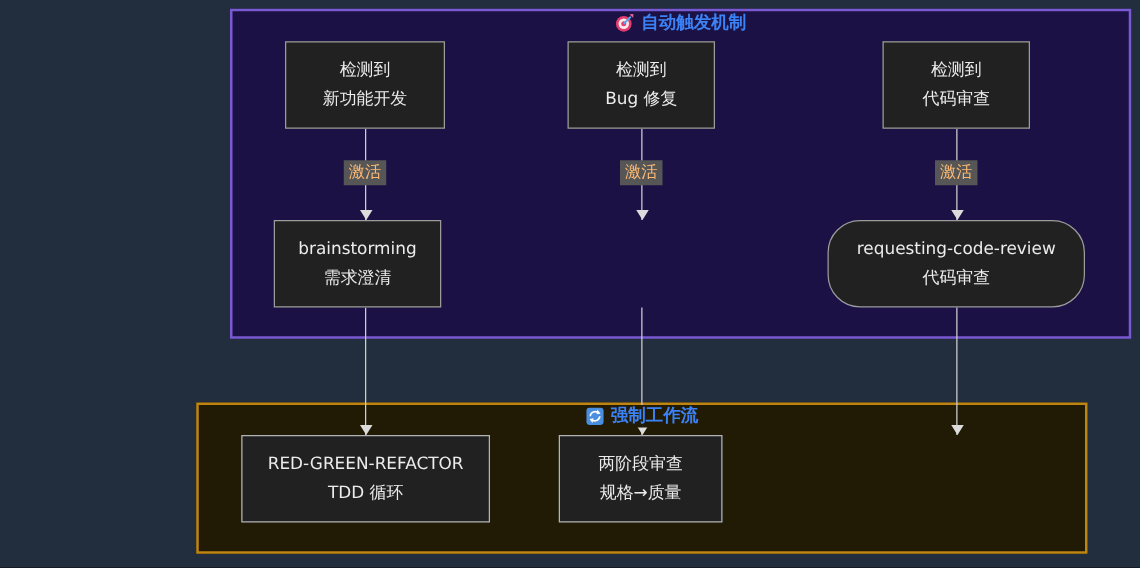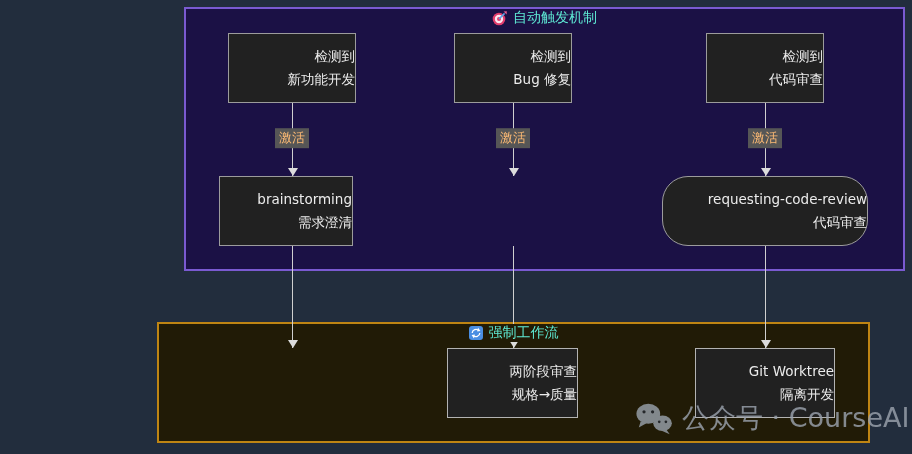--- a/index.html
+++ b/index.html
@@ -22,29 +22,29 @@
 
   
   .panel{position:absolute;}
   .panel.purple{left:184px;top:7px;width:721px;height:264px;
     background:var(--panel-purple-bg);border:2px solid var(--panel-purple-border);z-index:1;}
   .panel.orange{left:157px;top:322px;width:713px;height:121px;
     background:var(--panel-orange-bg);border:2px solid var(--panel-orange-border);z-index:1;}
 
   .panel-header{position:absolute;display:flex;align-items:center;justify-content:center;z-index:3;}
   .panel-header .hdr-inner{display:flex;align-items:center;gap:6px;
-    color:#5eead4;font-size:14px;font-weight:normal;padding:0 6px;}
+    color:#3b82f6;font-size:14px;font-weight:bold;padding:0 6px;}
   .hdr-trigger{left:184px;top:9px;width:721px;}
   .hdr-workflow{left:157px;top:324px;width:713px;}
   .hdr-workflow .hdr-inner{background:var(--panel-orange-bg);}
 
   
   .node{position:absolute;height:70px;background:var(--node-bg);
     border:1px solid var(--node-border);display:flex;flex-direction:column;
-    align-items:flex-end;justify-content:center;row-gap:9px;
+    align-items:center;justify-content:center;row-gap:9px;
     color:var(--text-light);font-size:13.5px;text-align:center;z-index:3;}
   .node .line{line-height:1;white-space:nowrap;}
   .node.wf{border-color:#b3b3b3;}
 
   
   .arrow{position:absolute;width:1px;background:var(--arrow);z-index:2;}
   .arrow::after{content:"";position:absolute;bottom:0;left:-4.5px;width:0;height:0;
     border-left:5px solid transparent;border-right:5px solid transparent;
     border-top:8px solid #dcdcdc;}
   .arrow.a{top:103px;height:73px;}
@@ -124,36 +124,23 @@
         <rect width="14" height="14" rx="3" fill="#4a8ee2"></rect>
         <path d="M3.2 7 A3.8 3.8 0 0 1 9.8 4.6" fill="none" stroke="#ffffff" stroke-width="1.3"></path>
         <path d="M9.0 1.6 L11.4 4.9 L8.2 5.4 Z" fill="#ffffff"></path>
         <path d="M10.8 7 A3.8 3.8 0 0 1 4.2 9.4" fill="none" stroke="#ffffff" stroke-width="1.3"></path>
         <path d="M5.0 12.4 L2.6 9.1 L5.8 8.6 Z" fill="#ffffff"></path>
       </svg>
       <span>强制工作流</span>
     </div>
   </div>
 
+  <div class="node wf" style="left:193px;top:348px;width:199px;">
+    <div class="line">RED-GREEN-REFACTOR</div>
+    <div class="line">TDD 循环</div>
+  </div>
   <div class="node wf" style="left:447px;top:348px;width:131px;">
     <div class="line">两阶段审查</div>
     <div class="line">规格→质量</div>
   </div>
-  <div class="node wf" style="left:695px;top:348px;width:140px;">
-    <div class="line">Git Worktree</div>
-    <div class="line">隔离开发</div>
-  </div>
 
-  <div class="watermark">
-    <svg width="38" height="33" viewBox="0 0 40 34">
-      <ellipse cx="14" cy="12" rx="12.5" ry="10.5" fill="#98a0aa"></ellipse>
-      <polygon points="6,20 4,26.5 13,21.5" fill="#98a0aa"></polygon>
-      <ellipse cx="29" cy="22" rx="9.8" ry="8.2" fill="#98a0aa"></ellipse>
-      <polygon points="33,28.5 36.5,33.5 27.5,29.5" fill="#98a0aa"></polygon>
-      <circle cx="9.5" cy="10" r="1.7" fill="#262b33"></circle>
-      <circle cx="18.5" cy="10" r="1.7" fill="#262b33"></circle>
-      <circle cx="25.5" cy="20.5" r="1.4" fill="#262b33"></circle>
-      <circle cx="32.5" cy="20.5" r="1.4" fill="#262b33"></circle>
-    </svg>
-    <span>公众号 · CourseAI</span>
-  </div>
 
 </div>
 
 </body></html>

